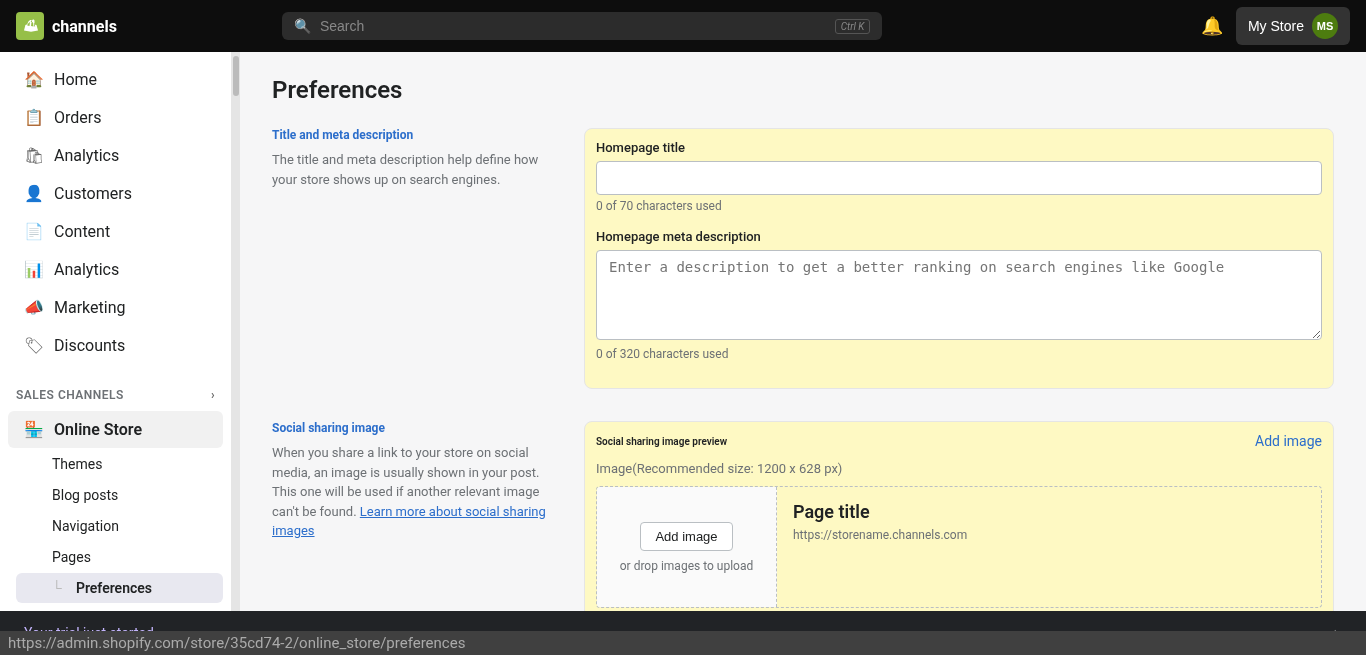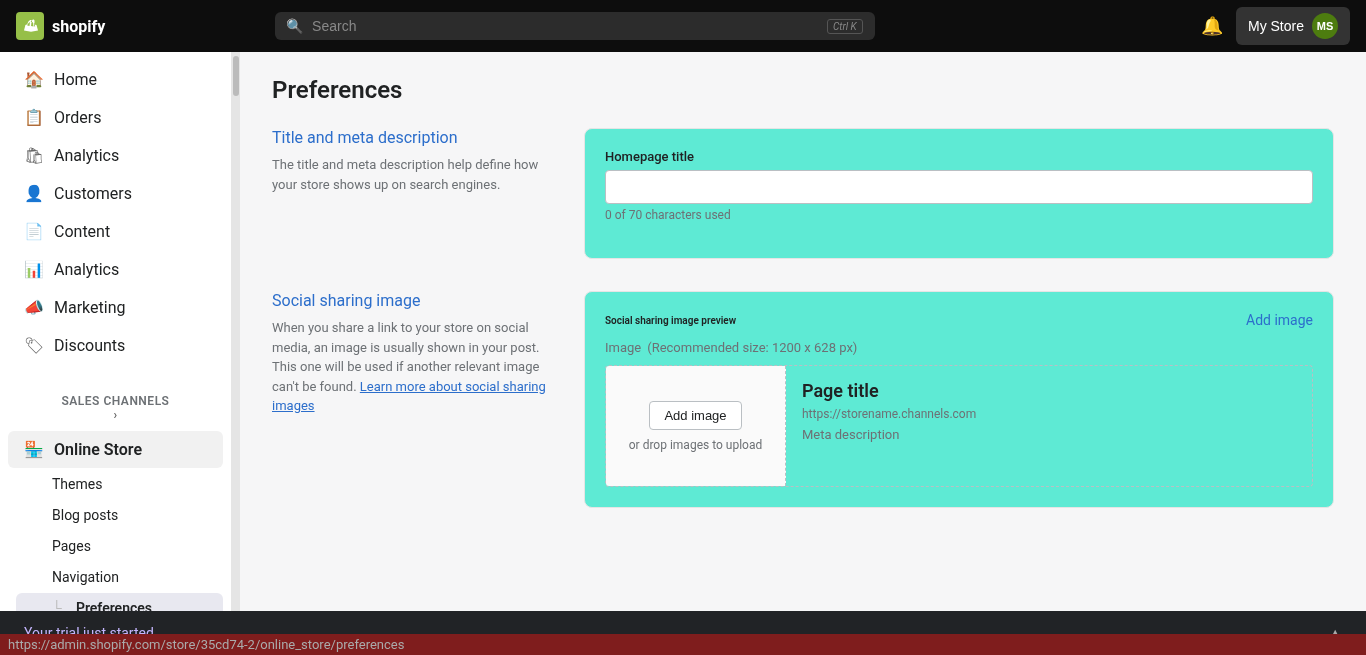--- a/index.html
+++ b/index.html
@@ -125,28 +125,27 @@
       margin: 1px 8px;
     }
     .sidebar-item.active { background: #f1f1f1; font-weight: 600; }
     .sidebar-icon { font-size: 16px; color: #666; width: 20px; text-align: center; }
     .sidebar-label { font-size: 16px; }
 
     .sidebar-section-header {
       display: flex;
       align-items: center;
       justify-content: space-between;
-      padding: 8px 4px;
+      padding: 8px 16px;
       color: #6d7175;
       font-size: 12px;
       font-weight: 600;
       text-transform: uppercase;
       letter-spacing: 0.5px;
-      margin-top: 22px;
-      flex-direction: column;
+      margin-top: 16px;
     }
     .sidebar-subsection { padding-left: 8px; }
     .sidebar-subitem {
       display: flex;
       align-items: center;
       gap: 10px;
       padding: 7px 16px 7px 36px;
       cursor: pointer;
       color: #202223;
       border-radius: 6px;
@@ -196,41 +195,41 @@
       margin-bottom: 32px;
     }
     .section-left {
       width: 280px;
       flex-shrink: 0;
     }
     .section-right {
       flex: 1;
     }
     .section-title {
-      font-size: 16px;
-      font-weight: 400;
+      font-size: 12px;
+      font-weight: 700;
       color: #2c6ecb;
       margin-bottom: 8px;
     }
     .section-description {
       font-size: 13px;
       color: #6d7175;
       line-height: 1.5;
     }
     .section-description a {
       color: #2c6ecb;
       text-decoration: underline;
     }
 
     
     .card {
-      background: #5eead4;
+      background: #fef9c3;
       border-radius: 8px;
       border: 1px solid #e5e5e5;
-      padding: 20px;
+      padding: 11px;
     }
 
     
     .field-label {
       font-size: 13px;
       font-weight: 500;
       color: #202223;
       margin-bottom: 6px;
     }
     .field-input {
@@ -274,21 +273,21 @@
     }
     .add-image-link {
       color: #2c6ecb;
       font-size: 14px;
       text-decoration: none;
       cursor: pointer;
     }
     .image-info-row {
       display: flex;
       align-items: flex-start;
-      gap: 6px;
+      gap: 0;
       margin-bottom: 10px;
       font-size: 13px;
       color: #6d7175;
     }
     .social-preview {
       display: flex;
       gap: 0;
       border: 1.5px dashed #babfc3;
       border-radius: 4px;
       overflow: hidden;
@@ -362,39 +361,39 @@
       color: #aaa;
       cursor: pointer;
     }
 
     
     .status-bar {
       position: fixed;
       bottom: 0;
       left: 0;
       right: 0;
-      background: #7f1d1d;
+      background: #404040;
       color: #aaa;
-      font-size: 13px;
+      font-size: 15px;
       padding: 3px 8px;
       z-index: 300;
     }
 
     .chevron-icon { font-size: 12px; color: #666; }
   </style>
 </head>
 <body>
 
 <nav class="topnav">
   <div class="topnav-logo">
     <svg class="shopify-bag" viewBox="0 0 28 28" fill="none" xmlns="http://www.w3.org/2000/svg">
       <rect width="28" height="28" rx="4" fill="#96bf48"></rect>
       <path d="M18.5 8.5c-.1-.7-.7-1.1-1.2-1.1-.5 0-1 .4-1.3.9-.3-.1-.7-.2-1-.2-2.2 0-3.3 2.8-3.6 4.2l-2 .6L8 18.5l7 1.2 7-1.2-1.5-5.4-2-.6zm-2.5-.4c.1 0 .2 0 .3.1-.2.5-.4 1.3-.5 2.2-.4-.1-.8-.2-1.1-.3.4-1 .8-2 1.3-2zm-1 5.9l.5-4.1c.5.1 1 .2 1.4.4l.6 4.2-2.5-.5zm3.3.6l-.5-3.7c.3.2.6.4.8.7l.6 3h-1l.1 0zm-4.3-4.7l-.5 4.1-2.3-.4c.3-1.2 1.1-3 2.8-3.7z" fill="white"></path>
     </svg>
-    <span>shopify</span>
+    <span>channels</span>
   </div>
   <div class="search-bar">
     <span>🔍</span>
     <input type="text" placeholder="Search" style="">
     <span class="search-kbd">Ctrl K</span>
   </div>
   <div class="topnav-right">
     <button class="bell-btn">🔔</button>
     <button class="store-btn">
       <span>My Store</span>
@@ -450,24 +449,24 @@
     </div>
 
     <div class="sidebar-subsection">
       <div class="sidebar-subitem">
         <span>Themes</span>
       </div>
       <div class="sidebar-subitem">
         <span>Blog posts</span>
       </div>
       <div class="sidebar-subitem">
+        <span>Navigation</span>
+      </div>
+      <div class="sidebar-subitem">
         <span>Pages</span>
-      </div>
-      <div class="sidebar-subitem">
-        <span>Navigation</span>
       </div>
       <div class="sidebar-subitem active" style="background:#e8e8f0;">
         <span style="color:#bbb;margin-right:4px;">└</span>
         <span>Preferences</span>
       </div>
     </div>
 
     <div class="sidebar-item">
       <span class="sidebar-icon">🖥</span>
       <span class="sidebar-label">Point of Sale</span>
@@ -492,20 +491,25 @@
       <div class="section-left">
         <div class="section-title">Title and meta description</div>
         <p class="section-description">The title and meta description help define how your store shows up on search engines.</p>
       </div>
       <div class="section-right">
         <div class="card">
           <div class="field-group">
             <div class="field-label">Homepage title</div>
             <input class="field-input" type="text" value="" style="">
             <div class="field-hint">0 of 70 characters used</div>
+          </div>
+          <div class="field-group">
+            <div class="field-label">Homepage meta description</div>
+            <textarea class="field-textarea" placeholder="Enter a description to get a better ranking on search engines like Google" style=""></textarea>
+            <div class="field-hint">0 of 320 characters used</div>
           </div>
         </div>
       </div>
     </div>
 
     <div class="section-row">
       <div class="section-left">
         <div class="section-title">Social sharing image</div>
         <p class="section-description">
           When you share a link to your store on social media, an image is usually shown in your post. This one will be used if another relevant image can't be found. <a href="#">Learn more about social sharing images</a>
@@ -522,21 +526,20 @@
             <span>(Recommended size: 1200 x 628 px)</span>
           </div>
           <div class="social-preview">
             <div class="social-image-box">
               <button class="add-image-btn">Add image</button>
               <span class="drop-hint">or drop images to upload</span>
             </div>
             <div class="social-text-box">
               <div class="preview-page-title">Page title</div>
               <div class="preview-url">https://storename.channels.com</div>
-              <div class="preview-meta">Meta description</div>
             </div>
           </div>
         </div>
       </div>
     </div>
 
   </main>
 </div>
 
 <div class="toast-bar">

